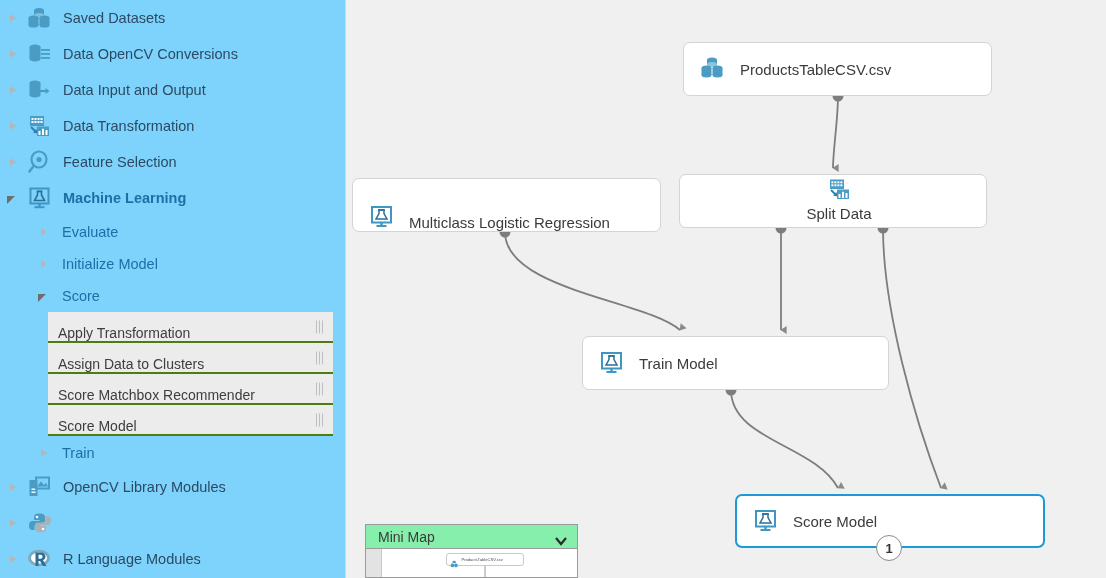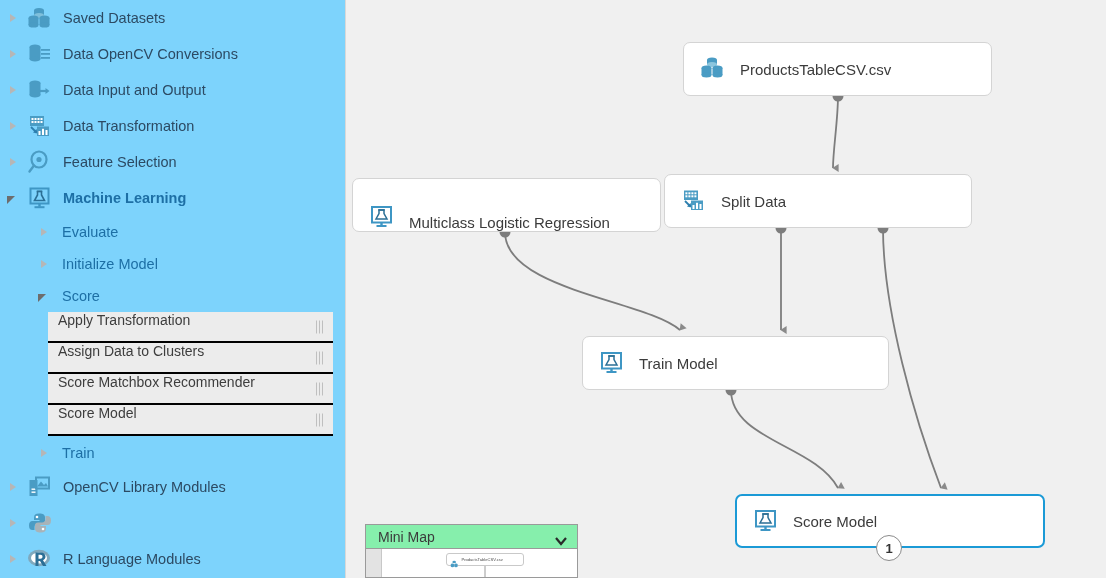--- a/index.html
+++ b/index.html
@@ -82,23 +82,23 @@
     color: #1d6fa5;
   }
 
   
   .mod-row {
     position: relative;
     margin-left: 48px;
     margin-right: 12px;
     height: 31px;
     background: #ececec;
-    border-bottom: 2px solid #000000;
-    display: flex;
-    align-items: flex-start;
+    border-bottom: 2px solid #4d7c0f;
+    display: flex;
+    align-items: flex-end;
     box-sizing: border-box;
   }
   .mod-label {
     margin-left: 10px;
     font-size: 14px;
     color: #3d3d3d;
     white-space: nowrap;
   }
   .grip {
     position: absolute;
@@ -492,21 +492,21 @@
           <rect x="4" y="3" width="19" height="15.5" fill="none" stroke="#3e96c4" stroke-width="2"></rect>
           <path d="M11 6 L11 9.6 L8 15 L19 15 L16 9.6 L16 6 Z" fill="none" stroke="#2b6f95" stroke-width="1.5"></path>
           <rect x="10.3" y="5.2" width="6.4" height="1.5" fill="#2b6f95"></rect>
           <rect x="12.3" y="18.5" width="2.4" height="3" fill="#3e96c4"></rect>
           <rect x="8.5" y="21" width="10" height="2" fill="#3e96c4"></rect>
         </svg>
       </span>
       <span class="node-label">Multiclass Logistic Regression</span>
     </div>
 
-    <div class="node" style="left:319px; top:174px; width:308px;">
+    <div class="node" style="left:334px; top:174px; width:308px;flex-direction:column;">
       <span class="node-icon">
         <svg width="28" height="26" viewBox="0 0 28 26">
           <rect x="4" y="2.5" width="14" height="9.5" fill="#4a9cc4"></rect>
           <g fill="#ffffff">
             <rect x="5.4" y="4.3" width="2" height="2"></rect>
               <rect x="8.4" y="4.3" width="2" height="2"></rect>
             <rect x="11.4" y="4.3" width="2" height="2"></rect>
               <rect x="14.4" y="4.3" width="2" height="2"></rect>
             <rect x="5.4" y="7.3" width="2" height="2"></rect>
               <rect x="8.4" y="7.3" width="2" height="2"></rect>

